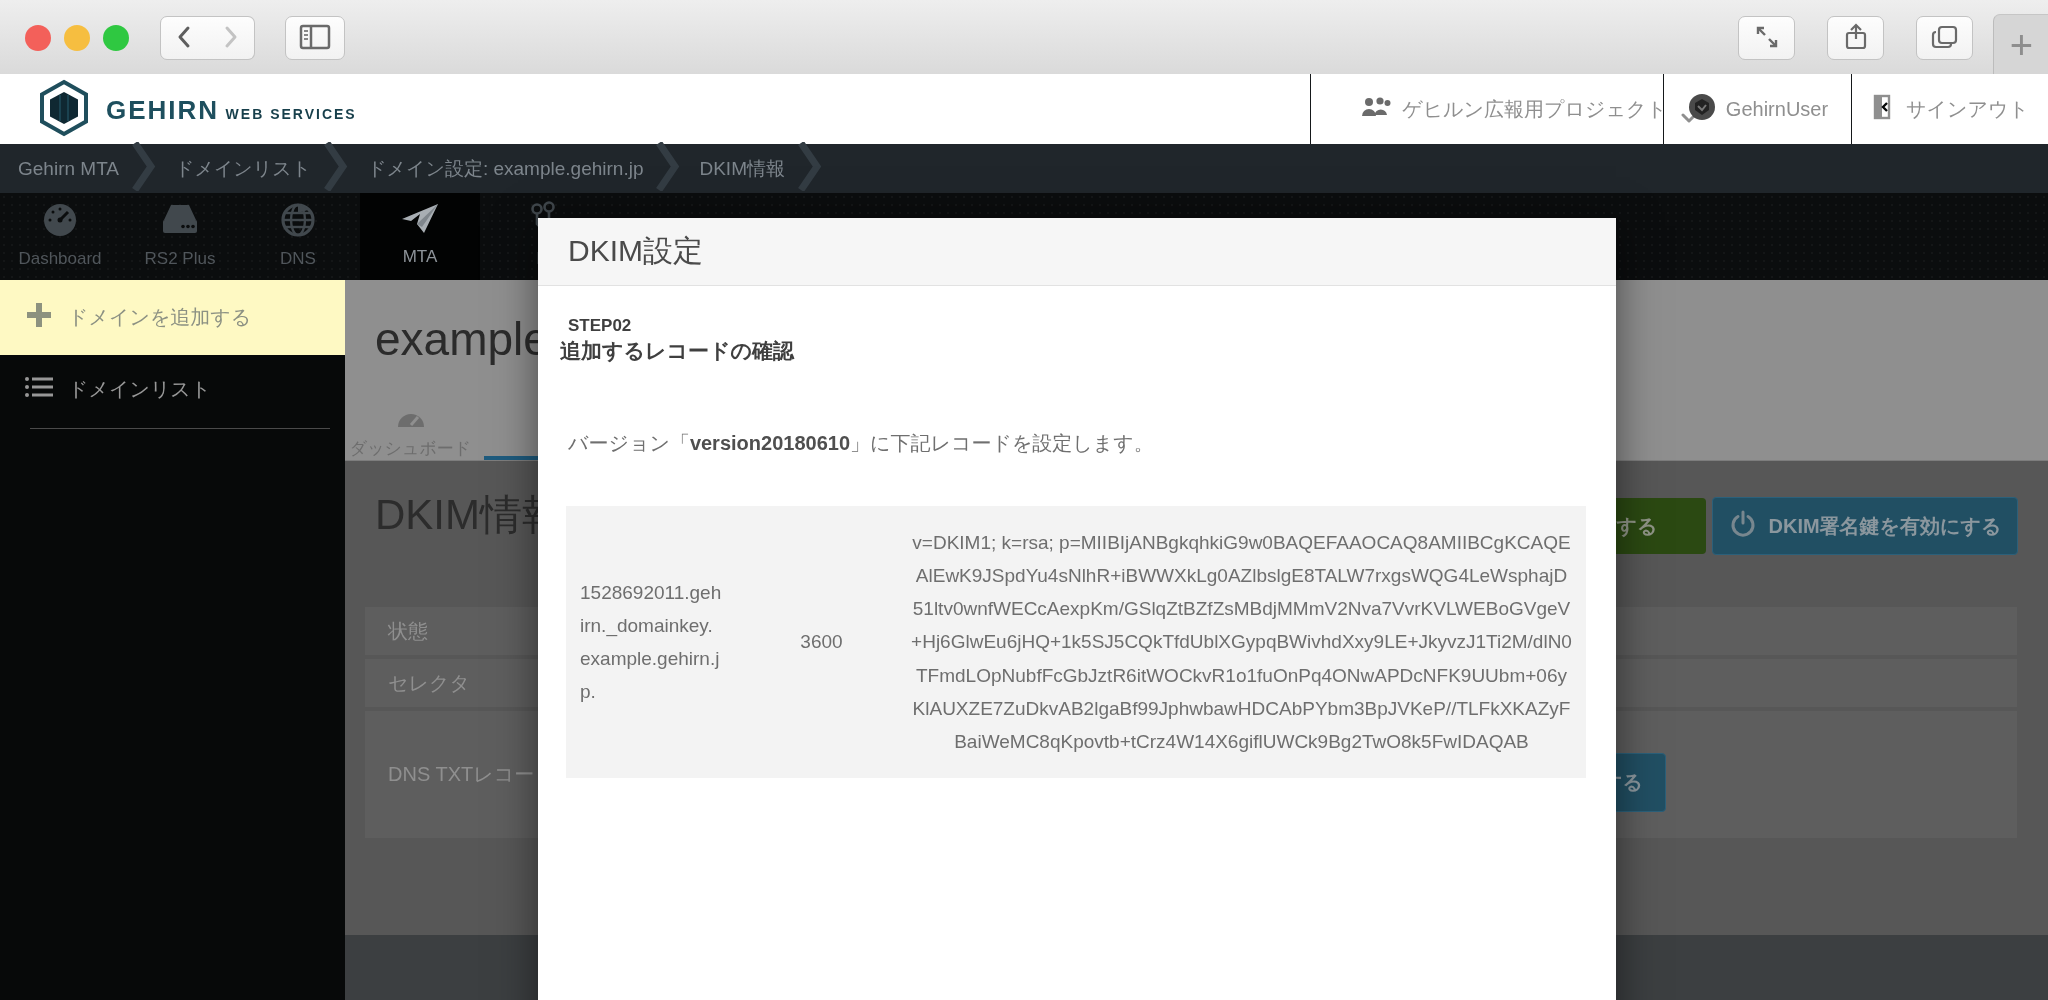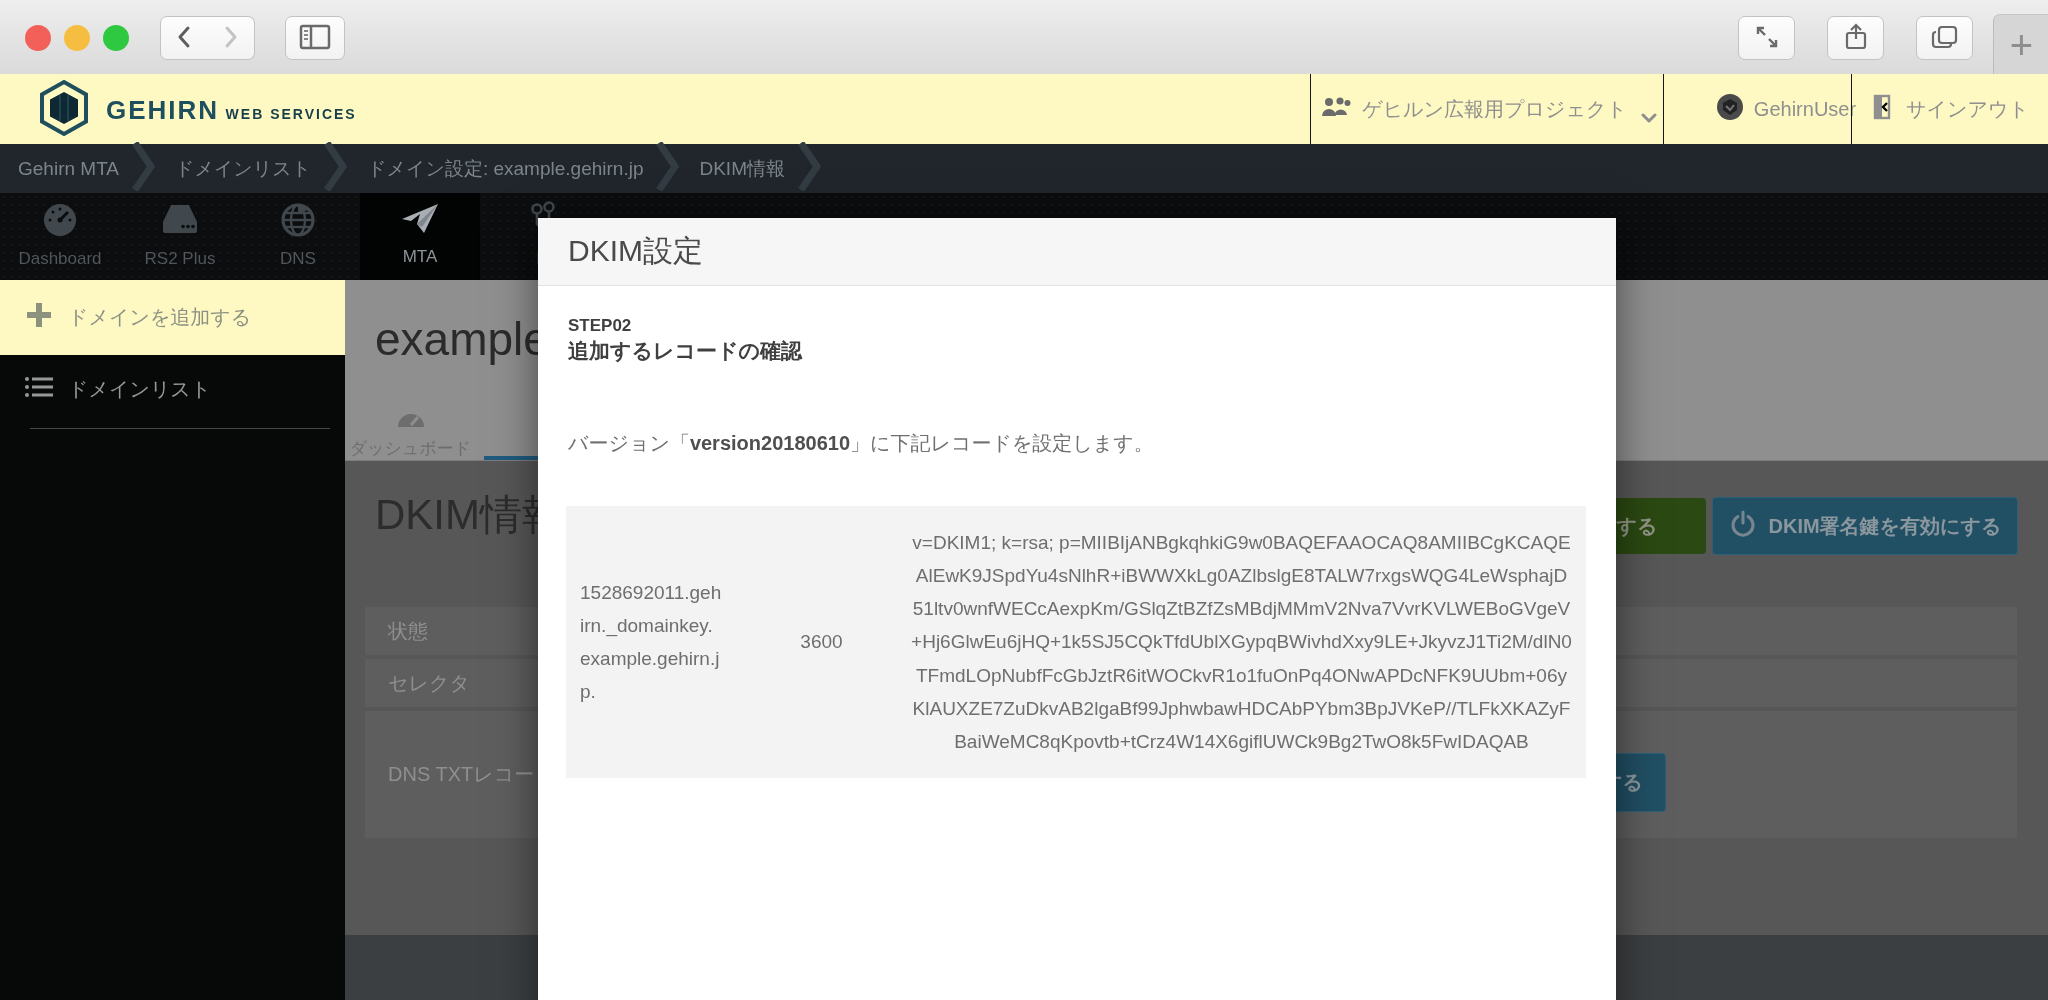--- a/index.html
+++ b/index.html
@@ -20,28 +20,28 @@
   .btn-fwd{left:207px;width:48px;border-left:none;border-top-left-radius:0;border-bottom-left-radius:0;}
   .btn-side{left:285px;width:60px;}
   .btn-fs{left:1738px;width:57px;}
   .btn-share{left:1827px;width:57px;}
   .btn-tabs{left:1916px;width:57px;}
   .newtab{position:absolute;left:1993px;top:14px;width:55px;height:60px;background:#d6d6d6;
           border-left:1px solid #bcbcbc;border-top:1px solid #c6c6c6;border-top-left-radius:7px;
           display:flex;align-items:center;justify-content:center;color:#8e8e8e;font-size:40px;font-weight:300;}
 
   
-  .app-header{position:absolute;left:0;top:74px;width:2048px;height:70px;background:#fef9c3;}
+  .app-header{position:absolute;left:0;top:74px;width:2048px;height:70px;background:#ffffff;}
   .brand{position:absolute;left:38px;top:5px;display:flex;align-items:center;gap:16px;}
   .brand-name{color:#1e4f5e;font-size:26px;font-weight:bold;letter-spacing:2px;}
   .brand-sub{color:#173f4b;font-size:14px;font-weight:bold;letter-spacing:2px;margin-left:2px;}
   .hdr-sec{position:absolute;top:0;height:70px;display:flex;align-items:center;justify-content:center;gap:10px;
            border-left:1px solid #15181a;color:#8f8f8f;font-size:20px;}
-  .hdr-project{left:1310px;width:353px;}
-  .hdr-user{left:1663px;width:188px;padding-left:28px;}
+  .hdr-project{left:1310px;width:353px;padding-left:40px;}
+  .hdr-user{left:1663px;width:188px;}
   .hdr-signout{left:1851px;width:197px;}
   .chev-down{width:14px;height:9px;margin-left:4px;}
 
   
   .crumbbar{position:absolute;left:0;top:144px;width:2048px;height:49px;background:#20262b;
             display:flex;align-items:center;color:#7d858c;font-size:19px;}
   .crumb{padding:0 12px 0 18px;white-space:nowrap;}
   .crumb-sep{flex:0 0 auto;}
 
   
@@ -88,21 +88,21 @@
               padding-right:22px;color:#8b979e;font-size:20px;font-weight:bold;}
   .content-bottom{position:absolute;left:345px;top:935px;width:1703px;height:65px;background:#3c3f41;}
 
   
   .modal{position:absolute;left:538px;top:218px;width:1078px;height:872px;background:#ffffff;
          box-shadow:0 8px 40px rgba(0,0,0,0.5);z-index:50;}
   .modal-header{position:absolute;left:0;top:0;width:100%;height:68px;background:#f6f6f6;border-bottom:1px solid #e2e2e2;
                 box-sizing:border-box;display:flex;align-items:center;padding-left:30px;}
   .modal-title{color:#4a4a4a;font-size:30px;}
   .step-kicker{position:absolute;left:30px;top:97px;color:#3f3f3f;font-size:17px;font-weight:bold;line-height:1.25;}
-  .step-heading{position:absolute;left:30px;top:119px;color:#3f3f3f;font-size:21px;font-weight:bold;}
+  .step-heading{position:absolute;left:22px;top:119px;color:#3f3f3f;font-size:21px;font-weight:bold;}
   .modal-desc{position:absolute;left:30px;top:212px;color:#6f6f6f;font-size:20px;}
   .modal-desc b{color:#4f4f4f;}
   .dkim-table{position:absolute;left:28px;top:288px;width:1020px;}
   .thead{display:flex;height:44px;background:#fafafa;border:1px solid #ececec;border-bottom:2px solid #dcdcdc;
          box-sizing:border-box;color:#5c5c5c;font-size:20px;font-weight:bold;}
   .th{display:flex;align-items:center;justify-content:center;box-sizing:border-box;}
   .th-name{width:180px;border-right:1px solid #e0e0e0;}
   .th-ttl{width:151px;border-right:1px solid #e0e0e0;}
   .th-value{flex:1;}
   .tbody{display:flex;min-height:272px;background:#f3f3f3;color:#6e6e6e;font-size:19px;line-height:1.75;}

